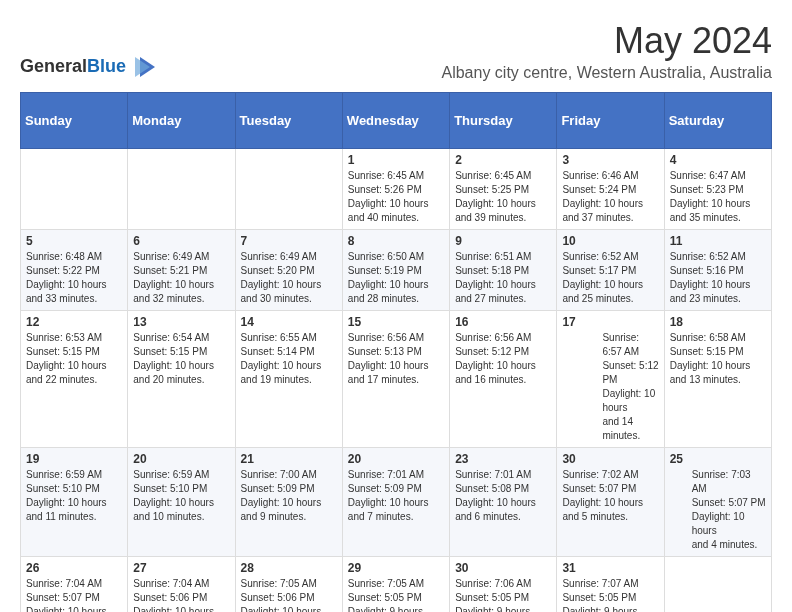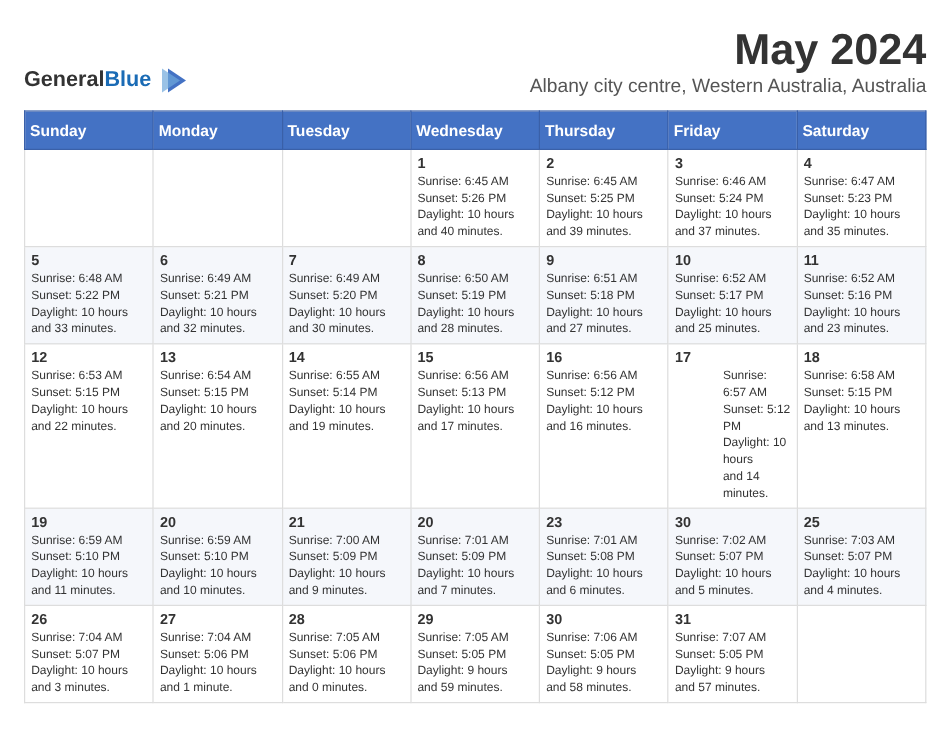--- a/index.html
+++ b/index.html
@@ -30,37 +30,37 @@
     .logo-icon {
       width: 30px;
       height: 30px;
       margin-left: 4px;
     }
     .title-section {
       text-align: right;
     }
     .month-title {
       font-size: 36px;
-      font-weight: bold;
+      font-weight: normal;
       color: #333;
     }
     .location-title {
       font-size: 16px;
       color: #555;
       margin-top: 2px;
     }
     .calendar {
       width: 100%;
       border-collapse: collapse;
       margin-top: 10px;
     }
     .calendar th {
       background: #4472c4;
       color: white;
-      padding: 8px 4px;
+      padding: 20px 4px;
       font-size: 13px;
       font-weight: bold;
       text-align: left;
       border: 1px solid #3a60a8;
     }
     .calendar td {
       vertical-align: top;
       padding: 4px 5px;
       font-size: 10.5px;
       color: #333;
@@ -293,21 +293,21 @@
         </td>
         <td>
           <div class="day-number">30</div>
           <div class="day-info" style="white-space: pre-line;">Sunrise: 7:02 AM
 Sunset: 5:07 PM
 Daylight: 10 hours
 and 5 minutes.</div>
         </td>
         <td>
           <div class="day-number">25</div>
-          <div class="day-info" style="white-space: pre-line;">Sunrise: 7:03 AM
+          <div class="day-info" style="white-space: pre-line; margin-left: 22px;">Sunrise: 7:03 AM
 Sunset: 5:07 PM
 Daylight: 10 hours
 and 4 minutes.</div>
         </td>
       </tr>
       <tr>
         <td>
           <div class="day-number">26</div>
           <div class="day-info" style="white-space: pre-line;">Sunrise: 7:04 AM
 Sunset: 5:07 PM

